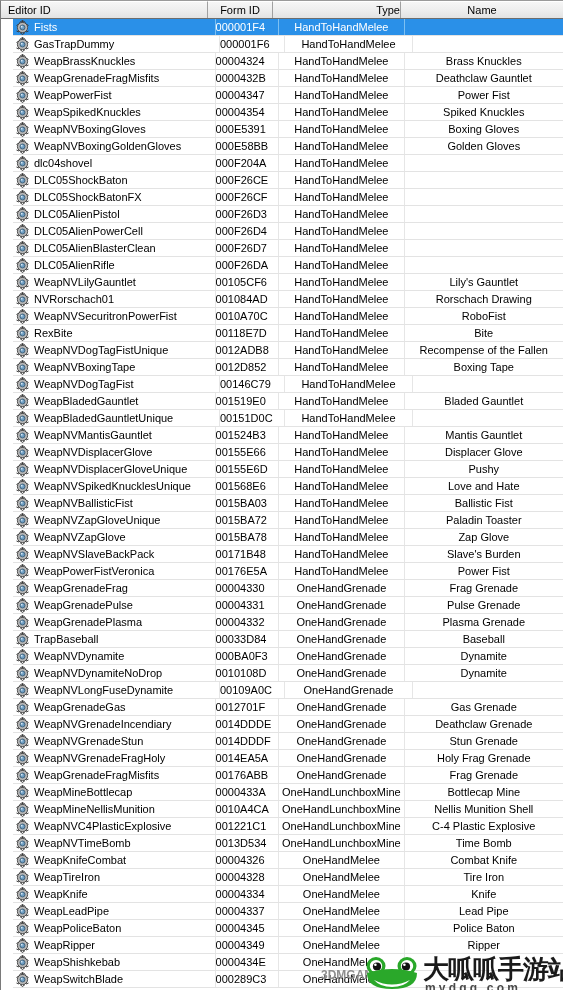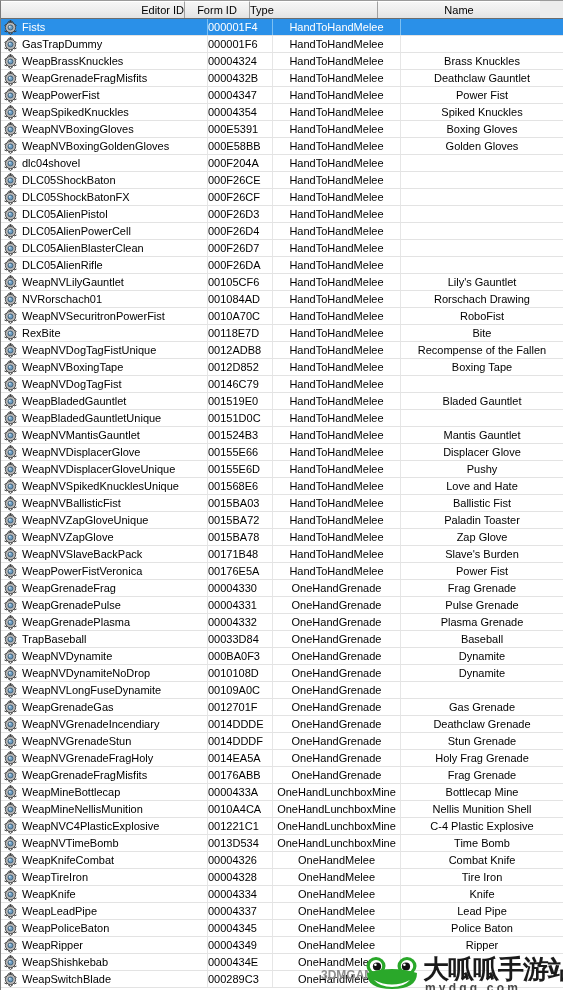--- a/index.html
+++ b/index.html
@@ -39,39 +39,40 @@
     line-height: 16px;
     font-size: 11px;
     color: #000000;
     background: linear-gradient(to bottom,#f6f6f6 0%,#ededed 55%,#e2e2e2 100%);
     border-right: 1px solid #a0a0a0;
     border-top: 1px solid #ffffff;
     position: relative;
     overflow: hidden;
     white-space: nowrap;
   }
-  .hcell.editorid { width: 184px; padding-left: 7px; text-align: right; }
+  .hcell.editorid { width: 207px; padding-left: 7px; text-align: left; }
   .hcell.formid   { width: 65px;  text-align: center; }
-  .hcell.type     { width: 128px; text-align: left; }
+  .hcell.type     { width: 128px; text-align: right; }
   .hcell.name     { width: 162px; text-align: center; border-right: none; }
 
   
   #grid-body {
     position: relative;
     width: 562px;
     height: 972px;
     overflow: hidden;
     background: #ffffff;
   }
   .row {
     display: flex;
     height: 17px;
     box-sizing: border-box;
     border-bottom: 1px solid #e3e3e3;
     background: #ffffff;
+    margin-left: 12px;
   }
   .row.selected {
     background: #2a90e8;
   }
   .cell {
     box-sizing: border-box;
     height: 16px;
     line-height: 16px;
     font-size: 11px;
     color: #000000;

